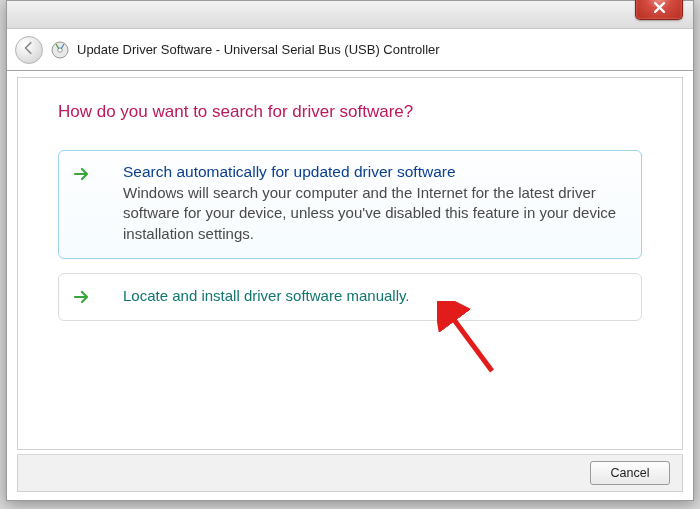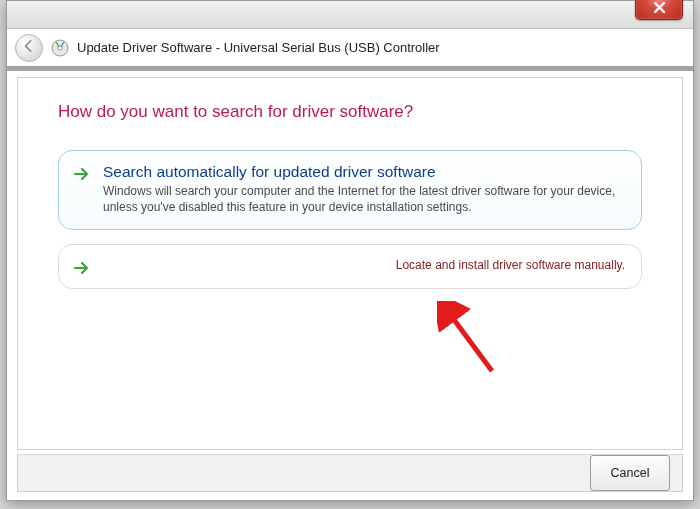--- a/index.html
+++ b/index.html
@@ -49,21 +49,21 @@
     box-shadow: inset 0 0 2px rgba(255,255,255,0.5), 0 1px 2px rgba(0,0,0,0.3);
     cursor: pointer;
   }
   .close-btn svg { width: 11px; height: 11px; }
   
   .header {
     height: 42px;
     display: flex;
     align-items: center;
     padding: 0 10px 0 8px;
-    border-bottom: 5px solid #a3a3a3;
+    border-bottom: 1px solid #a3a3a3;
     gap: 8px;
   }
   .back-btn {
     width: 28px;
     height: 28px;
     border-radius: 50%;
     background: radial-gradient(circle at 35% 30%, #ffffff 0%, #f1f1f1 30%, #dcdcdc 70%, #c8c8c8 100%);
     border: 1px solid #b5b5b5;
     display: flex;
     align-items: center;
@@ -96,22 +96,22 @@
     padding: 24px 40px 10px 40px;
   }
   .question {
     color: #be185d;
     font-size: 17px;
     margin: 0 0 28px 0;
     font-weight: 400;
   }
   .option {
     border: 1px solid #dcdcdc;
-    border-radius: 14px;
-    padding: 12px 16px 14px 44px;
+    border-radius: 6px;
+    padding: 12px 16px 14px 64px;
     position: relative;
     margin-bottom: 14px;
     cursor: pointer;
   }
   .option.hover {
     border-color: #9fd3e8;
     background: linear-gradient(to bottom, #fefeff, #f6fcfe);
   }
   .arrow-icon {
     position: absolute;
@@ -121,42 +121,42 @@
     height: 18px;
   }
   .arrow-icon svg { width: 18px; height: 18px; }
   .opt-title {
     color: #0a3f8f;
     font-size: 15.5px;
     margin-bottom: 2px;
   }
   .opt-desc {
     color: #4a4a4a;
-    font-size: 12px;
+    font-size: 15px;
     line-height: 1.35;
   }
-  .opt-desc.blue { color: #7f1d1d; text-align: right; }
+  .opt-desc.blue { color: #0f766e; }
   
   .footer {
     position: absolute;
     left: 10px;
     right: 10px;
     bottom: 8px;
     height: 38px;
     background: #f1f1f1;
     border: 1px solid #d0d0d0;
     border-top: 1px solid #d8d8d8;
     display: flex;
     align-items: center;
     justify-content: flex-end;
     padding-right: 12px;
   }
   .cancel-btn {
     min-width: 80px;
-    height: 36px;
+    height: 24px;
     background: linear-gradient(to bottom, #fdfdfd, #e9e9e9);
     border: 1px solid #9a9a9a;
     border-radius: 3px;
     font-size: 12.5px;
     color: #222;
     padding: 0 14px;
     cursor: pointer;
     box-shadow: inset 0 0 1px #fff;
   }
   

